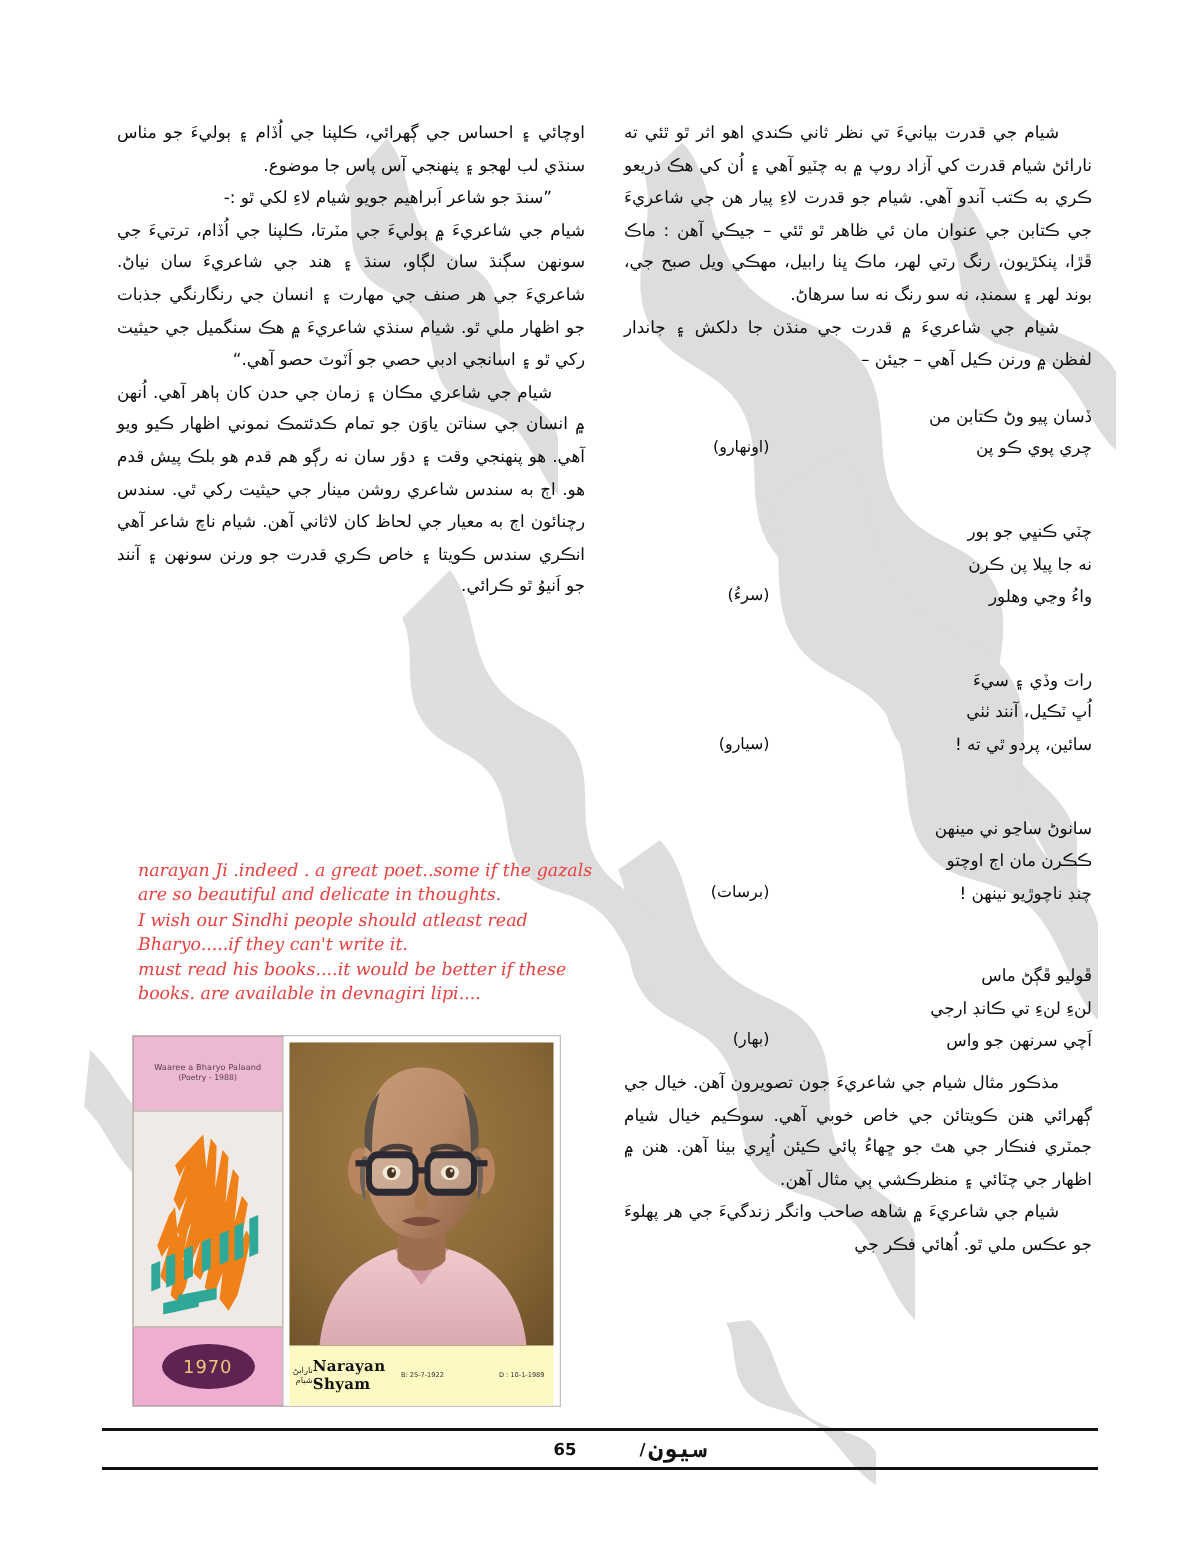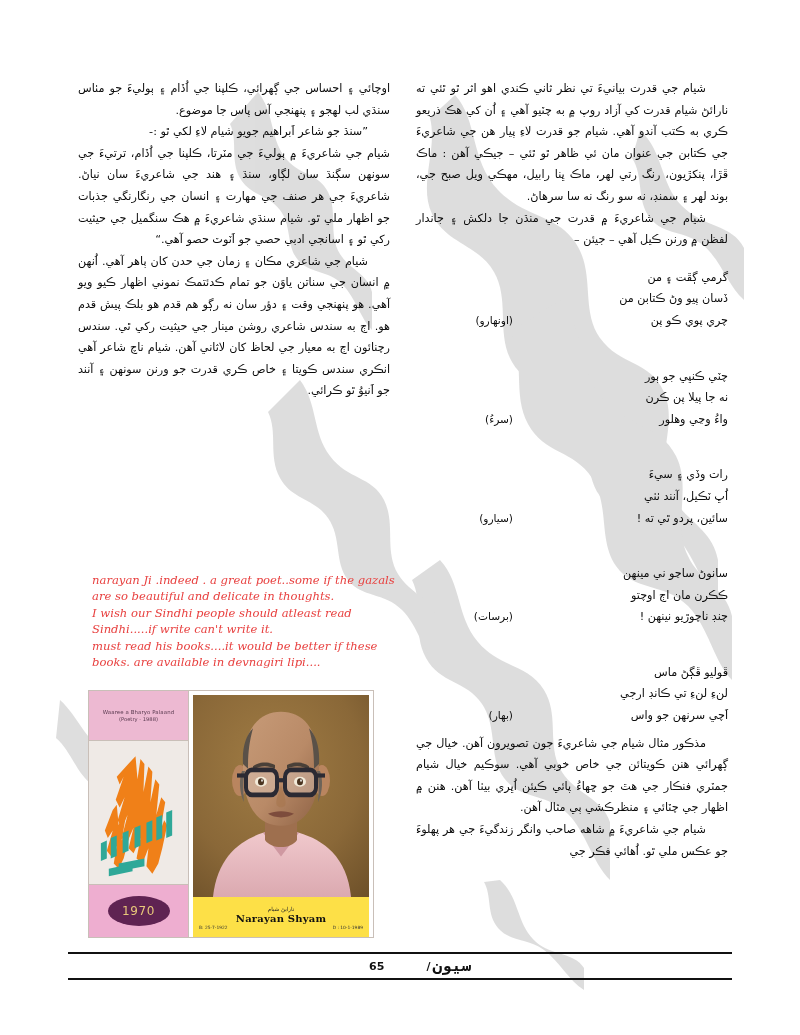--- a/index.html
+++ b/index.html
@@ -194,23 +194,23 @@
     flex-direction: column;
   }
   .portrait-img {
     flex: 1;
     position: relative;
     overflow: hidden;
     background: #8a6a3c;
   }
   .portrait-caption {
     height: 40px;
-    background: #fde047;
-    display: flex;
-    flex-direction: column;
+    background: #fef9c3;
+    display: flex;
+    flex-direction: row;
     align-items: center;
     justify-content: center;
     padding-top: 2px;
     box-sizing: border-box;
   }
   .pc-sd {
     font-size: 5.6px;
     color: #2a2a2a;
     line-height: 7px;
     direction: rtl;
@@ -317,21 +317,20 @@
 
   <div class="columns">
 
     <div class="col col-right">
       <div class="sd">
         <p class="indent">شيام جي قدرت بيانيءَ تي نظر ثاني ڪندي اهو اثر ٿو ٿئي ته نارائڻ شيام قدرت کي آزاد روپ ۾ به چٽيو آهي ۽ اُن کي هڪ ذريعو ڪري به ڪتب آندو آهي. شيام جو قدرت لاءِ پيار هن جي شاعريءَ جي ڪتابن جي عنوان مان ئي ظاهر ٿو ٿئي – جيڪي آهن : ماڪ ڦڙا، پنکڙيون، رنگ رتي لهر، ماڪ ڀنا رابيل، مهڪي ويل صبح جي، بوند لهر ۽ سمنڊ، نه سو رنگ نه سا سرهاڻ.</p>
         <p class="indent">شيام جي شاعريءَ ۾ قدرت جي منڌن جا دلکش ۽ جاندار لفظن ۾ ورنن ڪيل آهي – جيئن –</p>
       </div>
 
       <div class="poem">
-        <div class="line">گرمي ڳڦت ۽ من</div>
         <div class="line">ڏسان پيو وڻ ڪتابن من</div>
         <div class="attr-line">
           <span class="attr">(اونهارو)</span>
           <span class="line">چري پوي ڪو پن</span>
         </div>
       </div>
 
       <div class="spacer"></div>
 
       <div class="poem">
@@ -389,21 +388,21 @@
         <p>شيام جي شاعريءَ ۾ ٻوليءَ جي مٽرتا، ڪلپنا جي اُڏام، ترتيءَ جي سونهن سڳنڌ سان لڳاو، سنڌ ۽ هند جي شاعريءَ سان نياڻ. شاعريءَ جي هر صنف جي مهارت ۽ انسان جي رنگارنگي جذبات جو اظهار ملي ٿو. شيام سنڌي شاعريءَ ۾ هڪ سنگميل جي حيثيت رکي ٿو ۽ اسانجي ادبي حصي جو اَٽوٽ حصو آهي.“</p>
         <p class="indent">شيام جي شاعري مڪان ۽ زمان جي حدن کان ٻاهر آهي. اُنهن ۾ انسان جي سناتن ياوَن جو تمام ڪدئتمڪ نموني اظهار ڪيو ويو آهي. هو پنهنجي وقت ۽ دؤر سان نه رڳو هم قدم هو بلڪ پيش قدم هو. اڄ به سندس شاعري روشن مينار جي حيثيت رکي ٿي. سندس رچنائون اڄ به معيار جي لحاظ کان لاثاني آهن. شيام ناچ شاعر آهي انڪري سندس ڪويتا ۽ خاص ڪري قدرت جو ورنن سونهن ۽ آنند جو اَنيوُ ٿو ڪرائي.</p>
       </div>
     </div>
   </div>
 
   <div id="annotation">
     <div>narayan Ji .indeed . a great poet..some if the gazals</div>
     <div>are so beautiful and delicate in thoughts.</div>
     <div>I wish our Sindhi people should atleast read</div>
-    <div>Sindhi.....if write can't write it.</div>
+    <div>Bharyo.....if they can't write it.</div>
     <div>must read his books....it would be better if these</div>
     <div>books. are available in devnagiri lipi....</div>
   </div>
 
   <div id="photoblock">
 
     <div class="coverstrip">
       <div class="cover-title">
         <div class="t1">Waaree a Bharyo Palaand</div>
         <div class="t2">(Poetry - 1988)</div>

